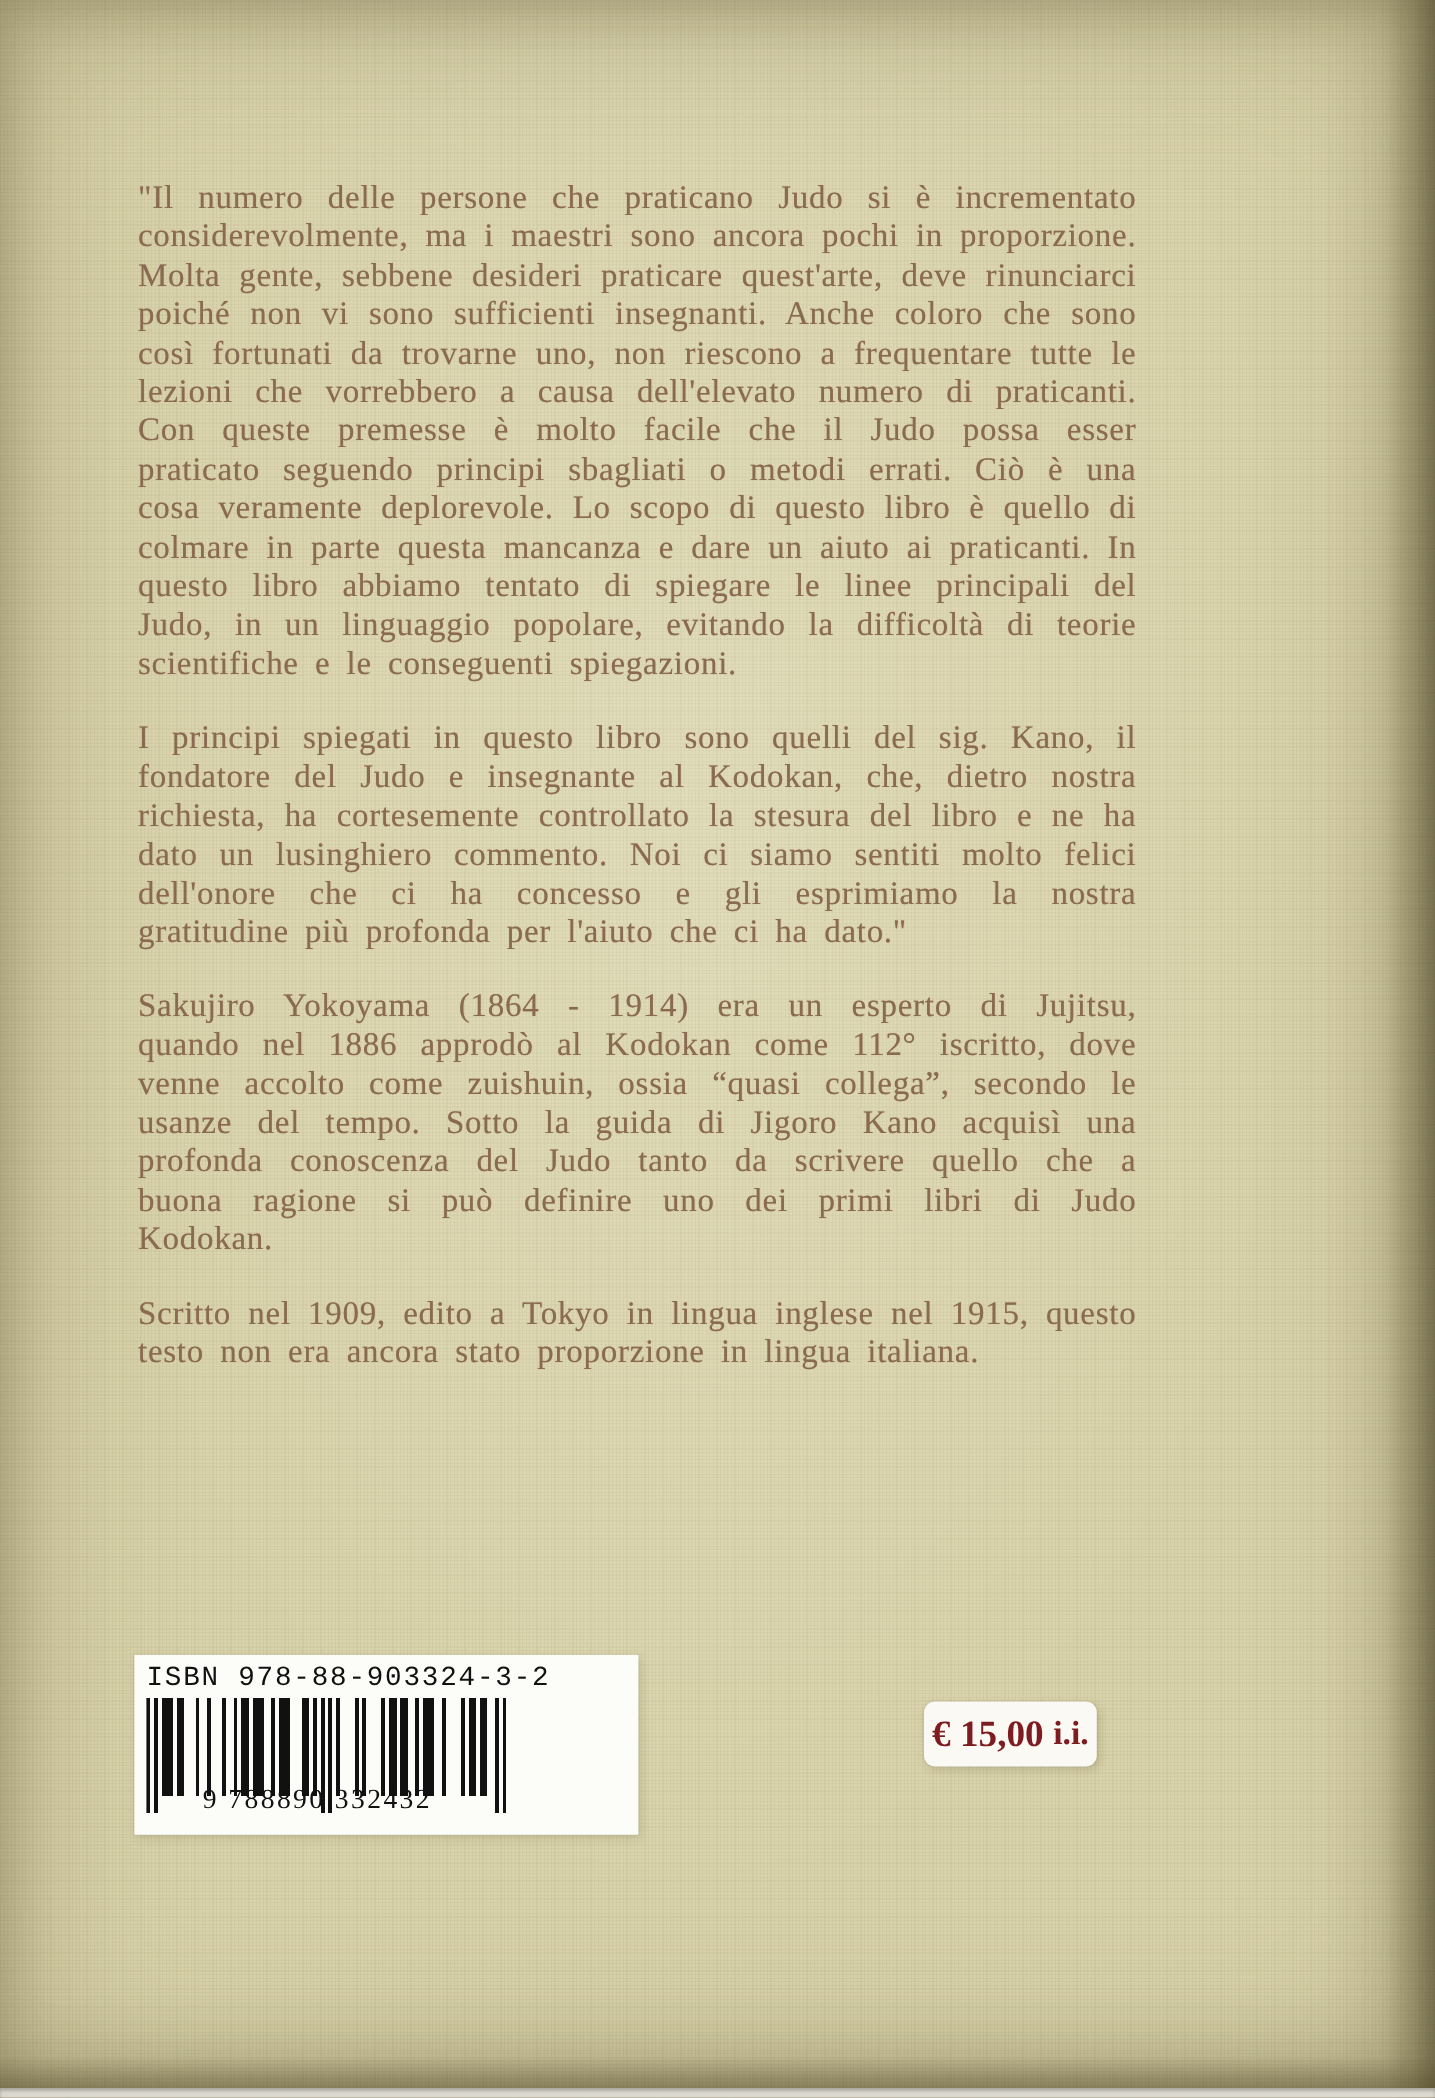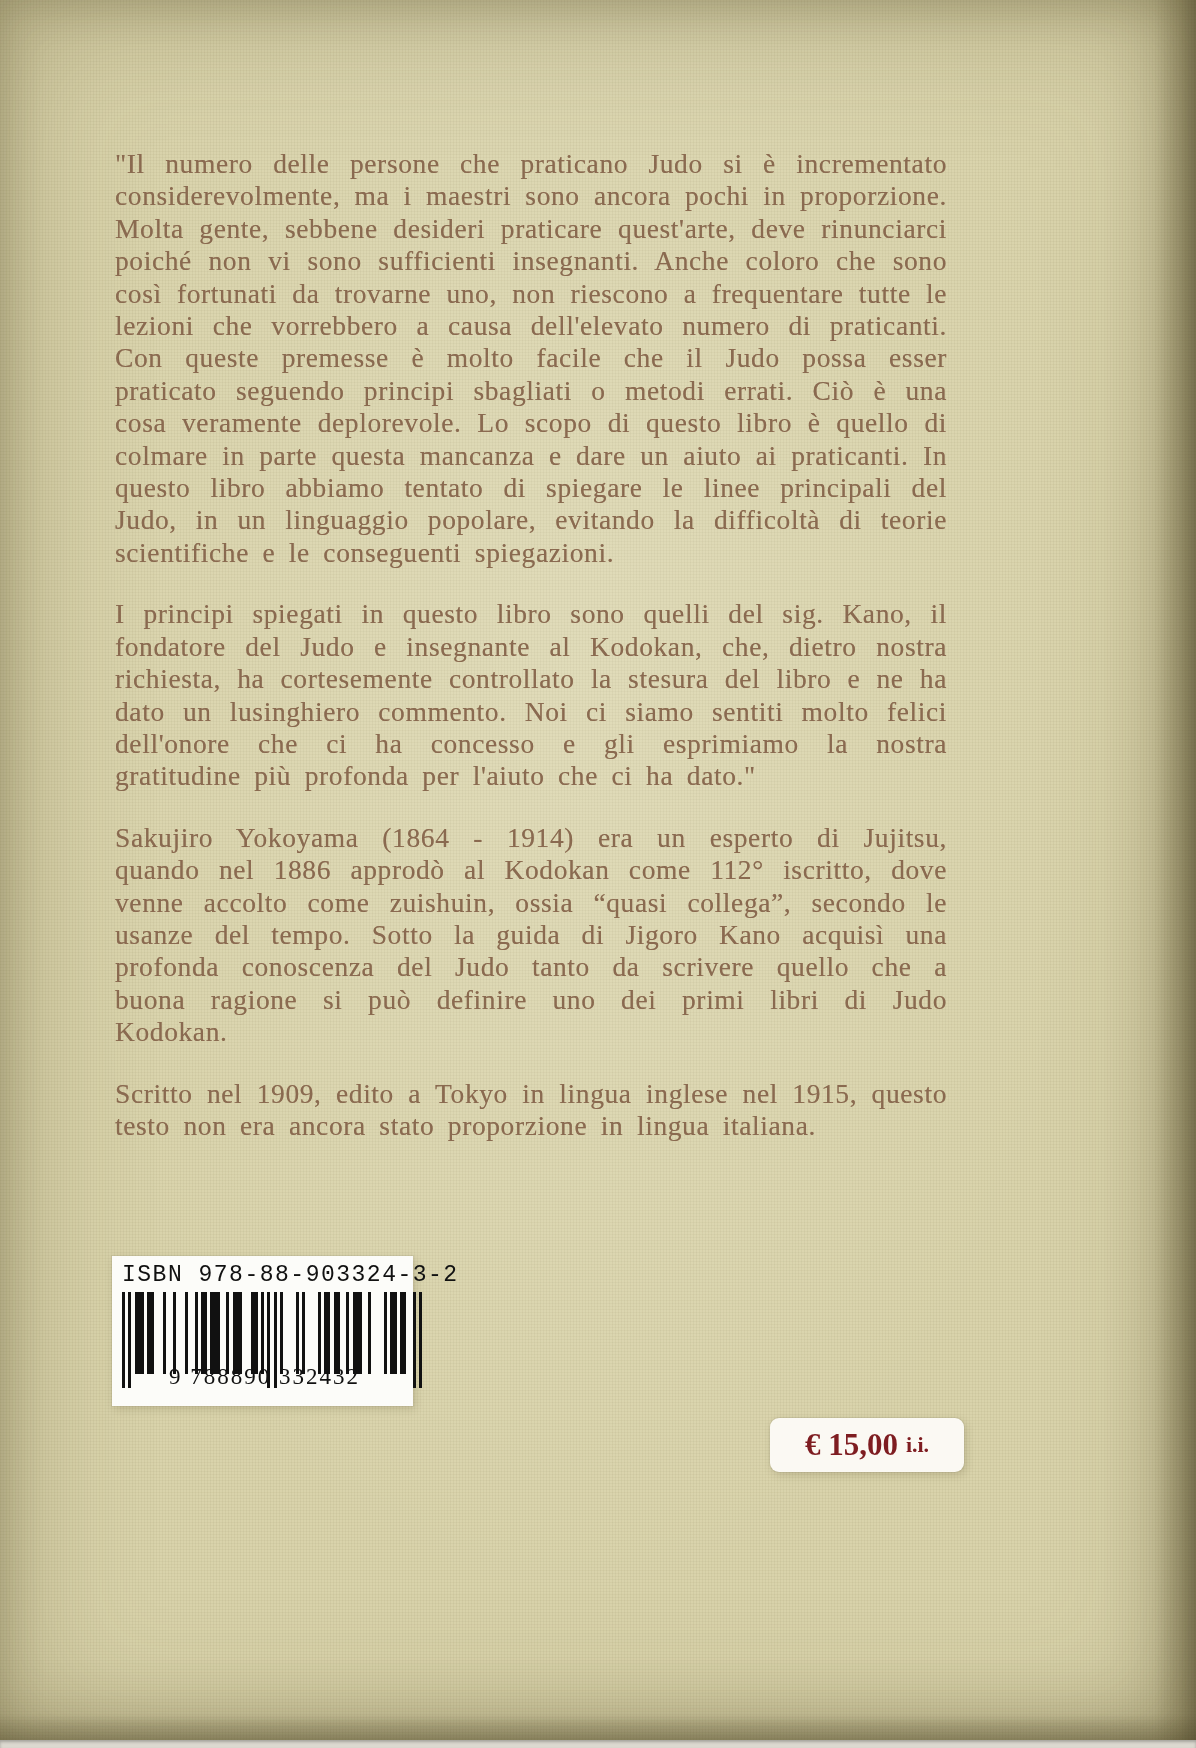--- a/index.html
+++ b/index.html
@@ -30,49 +30,49 @@
     color:#8a6a50;
     font-size:27.5px;line-height:32.4px;
     text-align:justify;
     letter-spacing:0.6px;
     word-spacing:0.22em;
     text-shadow:0 0 0.6px rgba(138,106,80,0.55);
   }
   .text-block p{margin:0 0 29px 0;}
 
   .isbn-box{
-    position:absolute;left:112px;top:1256px;width:301px;height:150px;
+    position:absolute;left:112px;top:1379px;width:420px;height:150px;
     background:#fcfcf9;
     box-shadow:0 0 0 1px rgba(0,0,0,0.04), 2px 3px 8px rgba(70,60,28,0.18);
     padding:6px 0 0 10px;box-sizing:border-box;
   }
   .isbn-label{
     font-family:"Liberation Mono", monospace;
     font-size:23px;color:#111;letter-spacing:1.5px;white-space:nowrap;
   }
   .barcode{display:block;margin-top:4px;width:300px;height:96px;}
   .barcode rect{fill:#111;}
   .isbn-digits{
     font-family:Liberation Serif, serif;
     font-size:23px;color:#111;letter-spacing:2px;
     margin-top:-24px;white-space:nowrap;margin-left:47px;
   }
 
   .price-box{
-    position:absolute;left:770px;top:1418px;width:194px;height:54px;
+    position:absolute;left:770px;top:1418px;width:144px;height:54px;
     background:#fbf9f3;border-radius:9px;
     box-shadow:0 0 0 1px rgba(0,0,0,0.05), 2px 3px 8px rgba(70,60,28,0.18);
     display:flex;align-items:center;justify-content:center;gap:8px;
   }
   .price-amount{
     color:#7e1d21;font-weight:bold;font-size:31px;
     font-family:"Liberation Serif", serif;
   }
   .price-suffix{
-    color:#7e1d21;font-size:22px;font-weight:bold;
+    color:#7e1d21;font-size:28px;font-weight:bold;
     font-family:"Liberation Serif", serif;
   }
 </style>
 </head>
 <body>
 
 <div class="cover">
 
   <div class="text-block">
     <p>"Il numero delle persone che praticano Judo si è incrementato considerevolmente, ma i maestri sono ancora pochi in proporzione. Molta gente, sebbene desideri praticare quest'arte, deve rinunciarci poiché non vi sono sufficienti insegnanti. Anche coloro che sono così fortunati da trovarne uno, non riescono a frequentare tutte le lezioni che vorrebbero a causa dell'elevato numero di praticanti. Con queste premesse è molto facile che il Judo possa esser praticato seguendo principi sbagliati o metodi errati. Ciò è una cosa veramente deplorevole. Lo scopo di questo libro è quello di colmare in parte questa mancanza e dare un aiuto ai praticanti. In questo libro abbiamo tentato di spiegare le linee principali del Judo, in un linguaggio popolare, evitando la difficoltà di teorie scientifiche e le conseguenti spiegazioni.</p>

